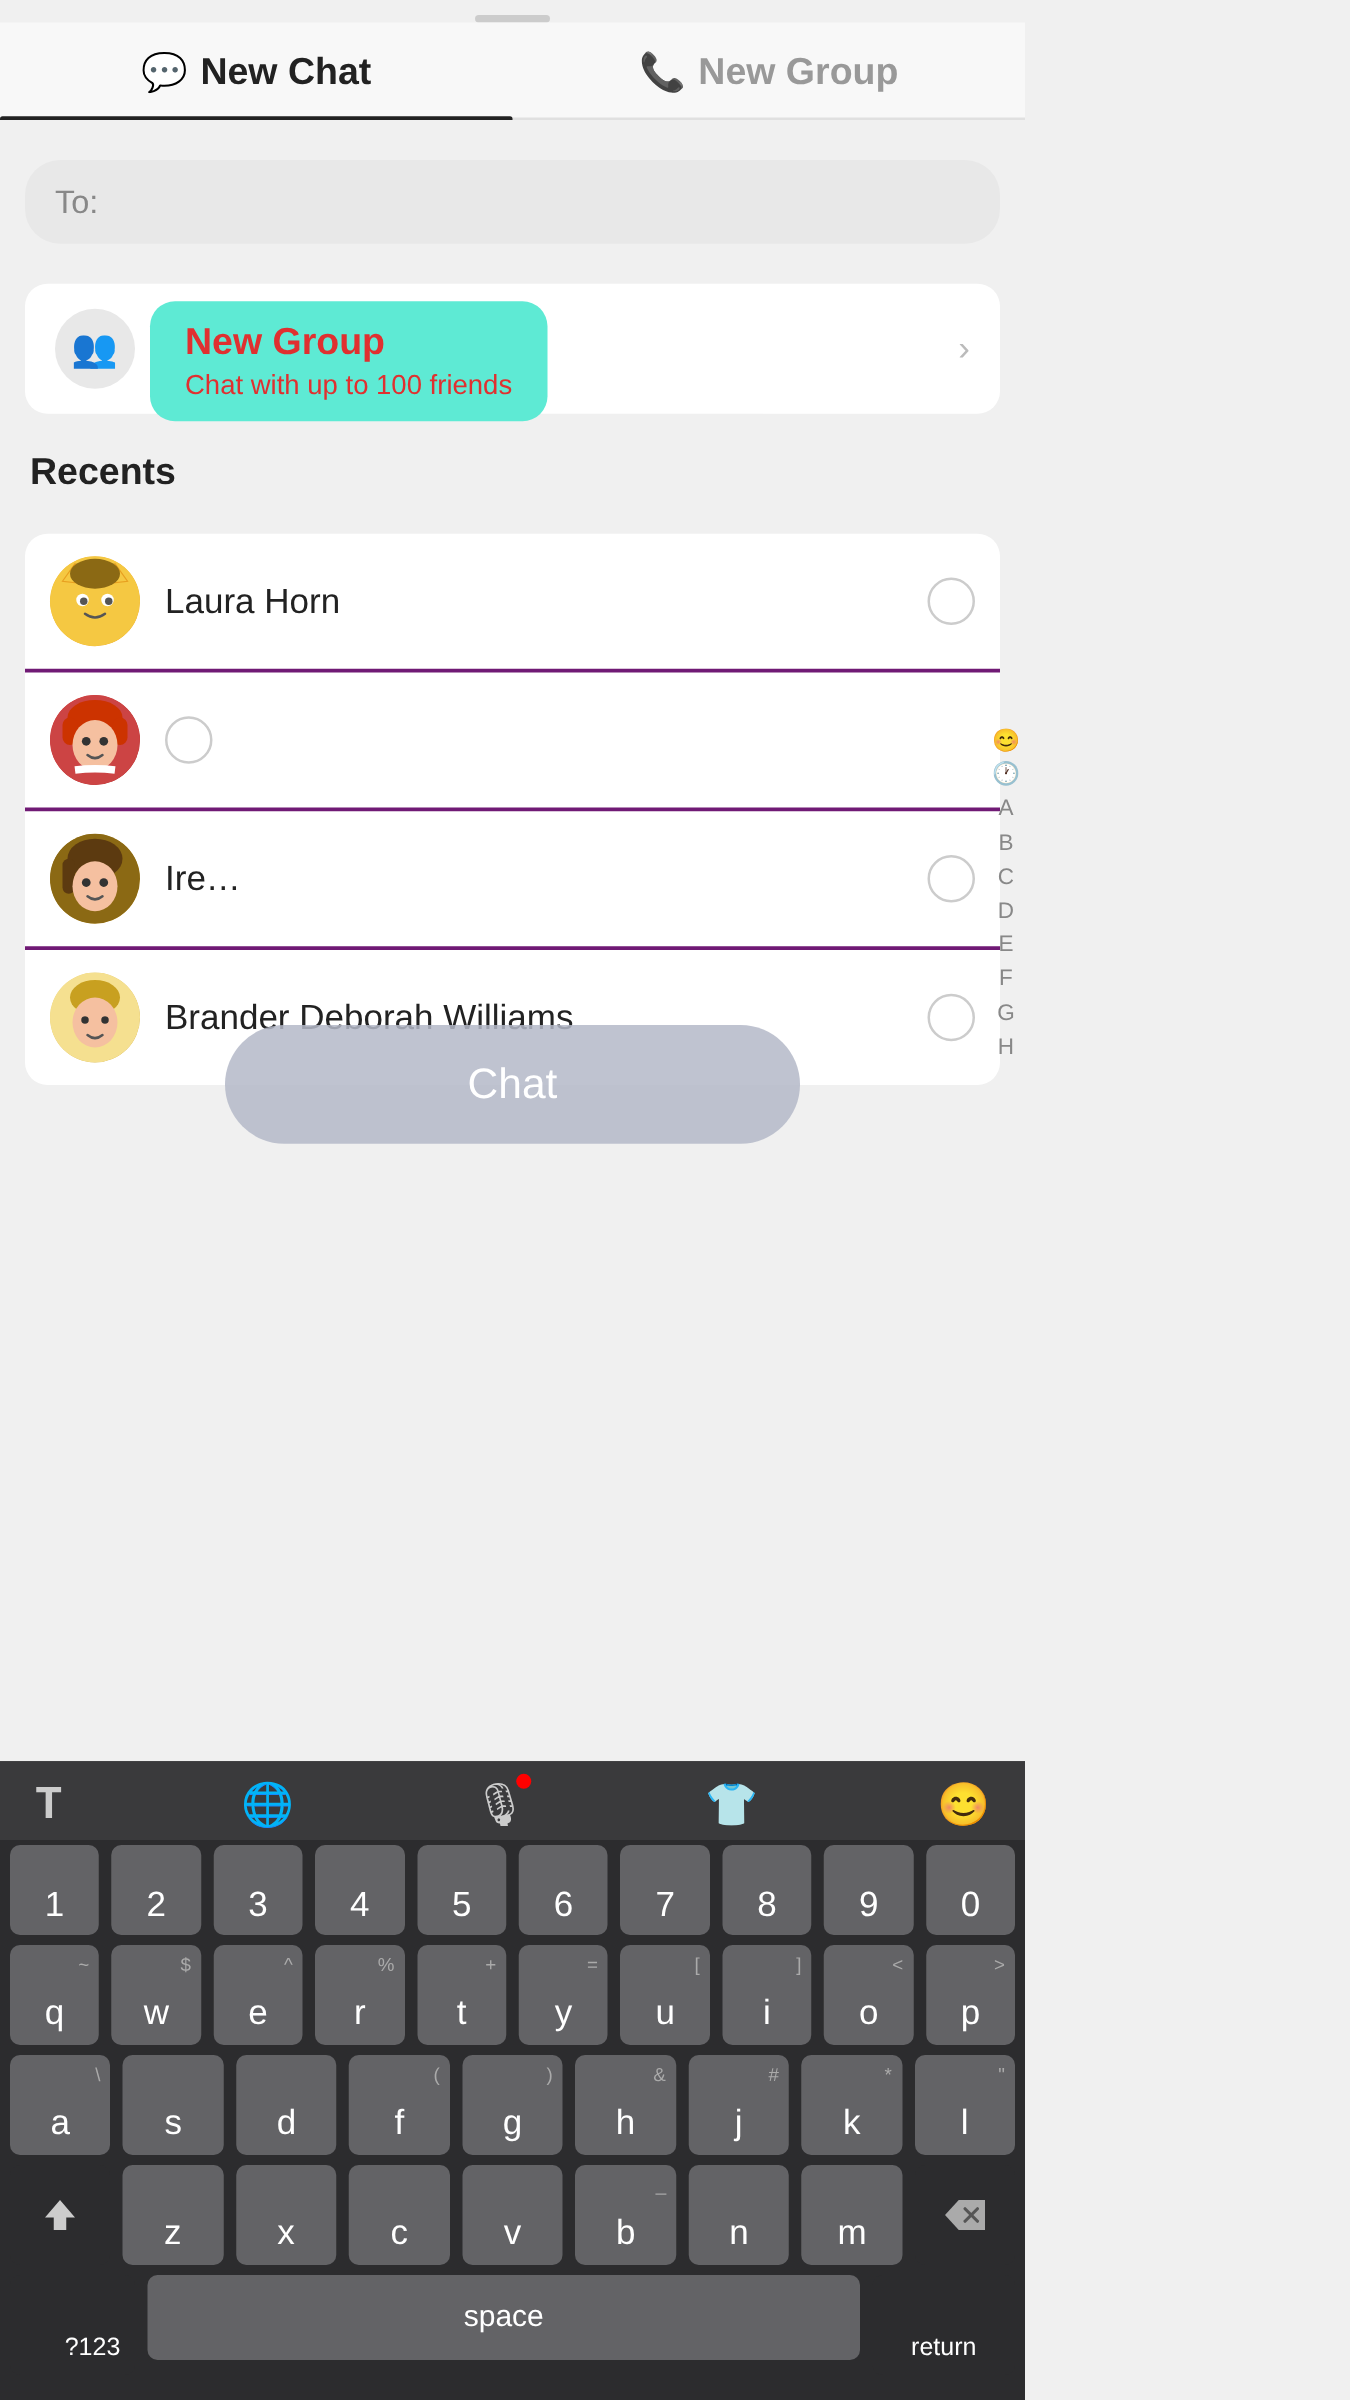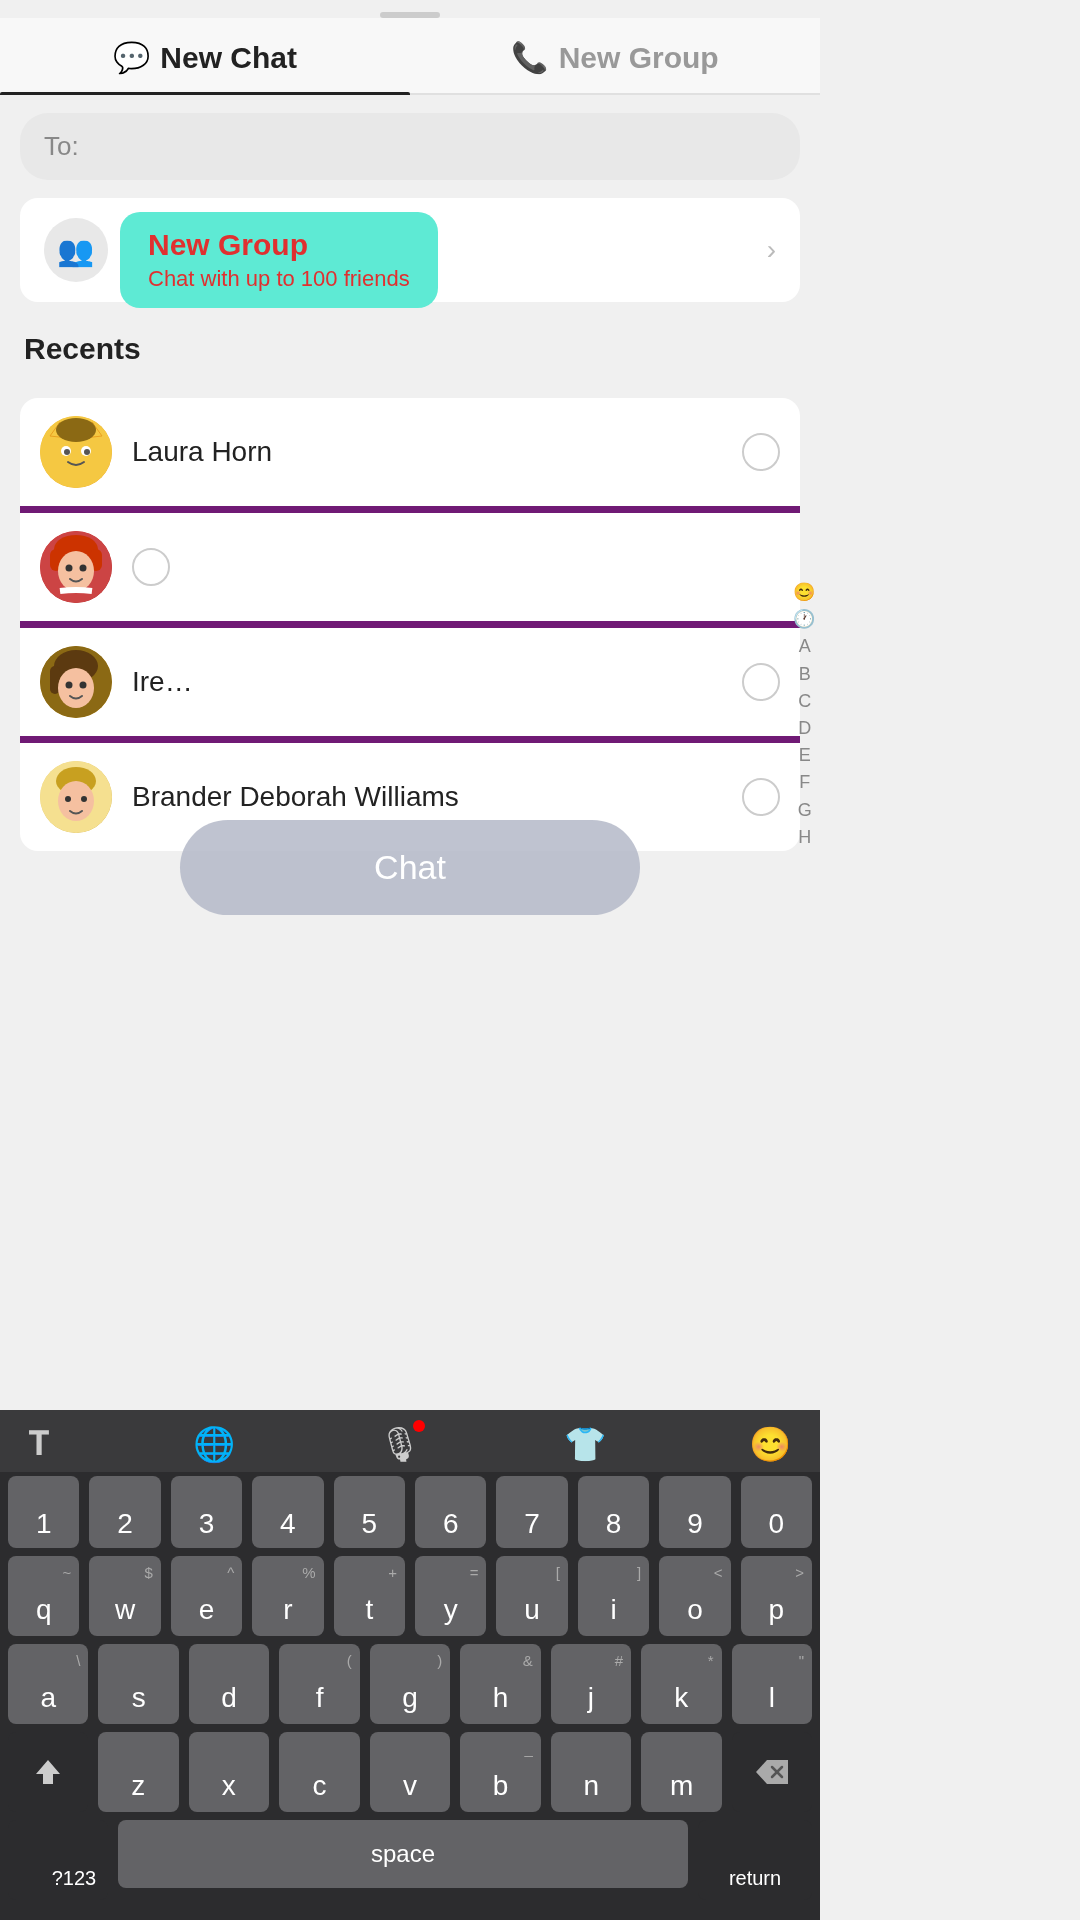--- a/index.html
+++ b/index.html
@@ -54,21 +54,21 @@
       height: 3px;
       background: #222;
       border-radius: 2px 2px 0 0;
     }
     .tab-icon {
       font-size: 30px;
     }
 
     
     .to-container {
-      padding: 18px 20px;
+      padding: 32px 20px;
       background: #f0f0f0;
     }
     .to-input {
       background: #e8e8e8;
       border-radius: 28px;
       padding: 18px 24px;
       font-size: 26px;
       color: #888;
       width: 100%;
     }
@@ -131,21 +131,21 @@
       margin: 0 20px;
       background: #fff;
       border-radius: 18px;
       overflow: hidden;
     }
 
     .contact-item {
       display: flex;
       align-items: center;
       padding: 18px 20px;
-      border-bottom: 7px solid #701a75;
+      border-bottom: 3px solid #701a75;
       position: relative;
     }
     .contact-item:last-child {
       border-bottom: none;
     }
     .avatar {
       width: 72px;
       height: 72px;
       border-radius: 50%;
       background: #ddd;

